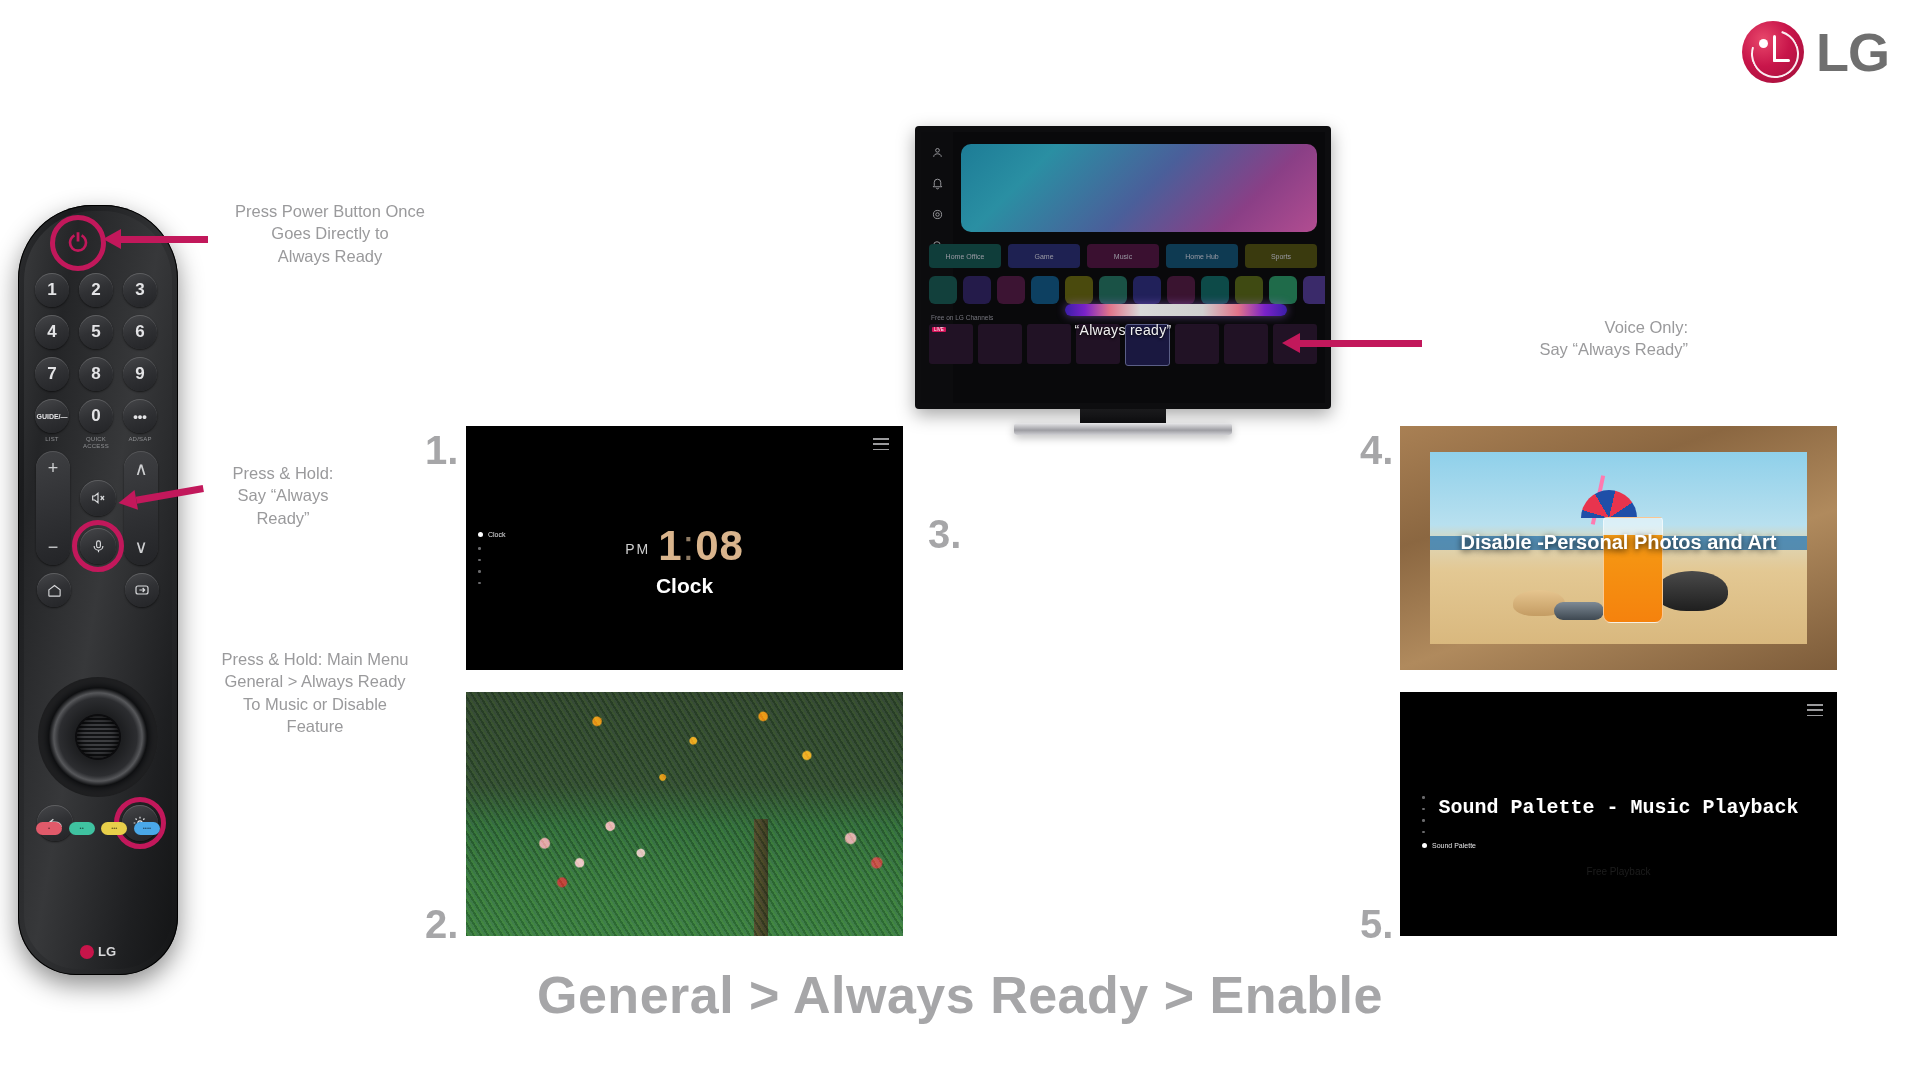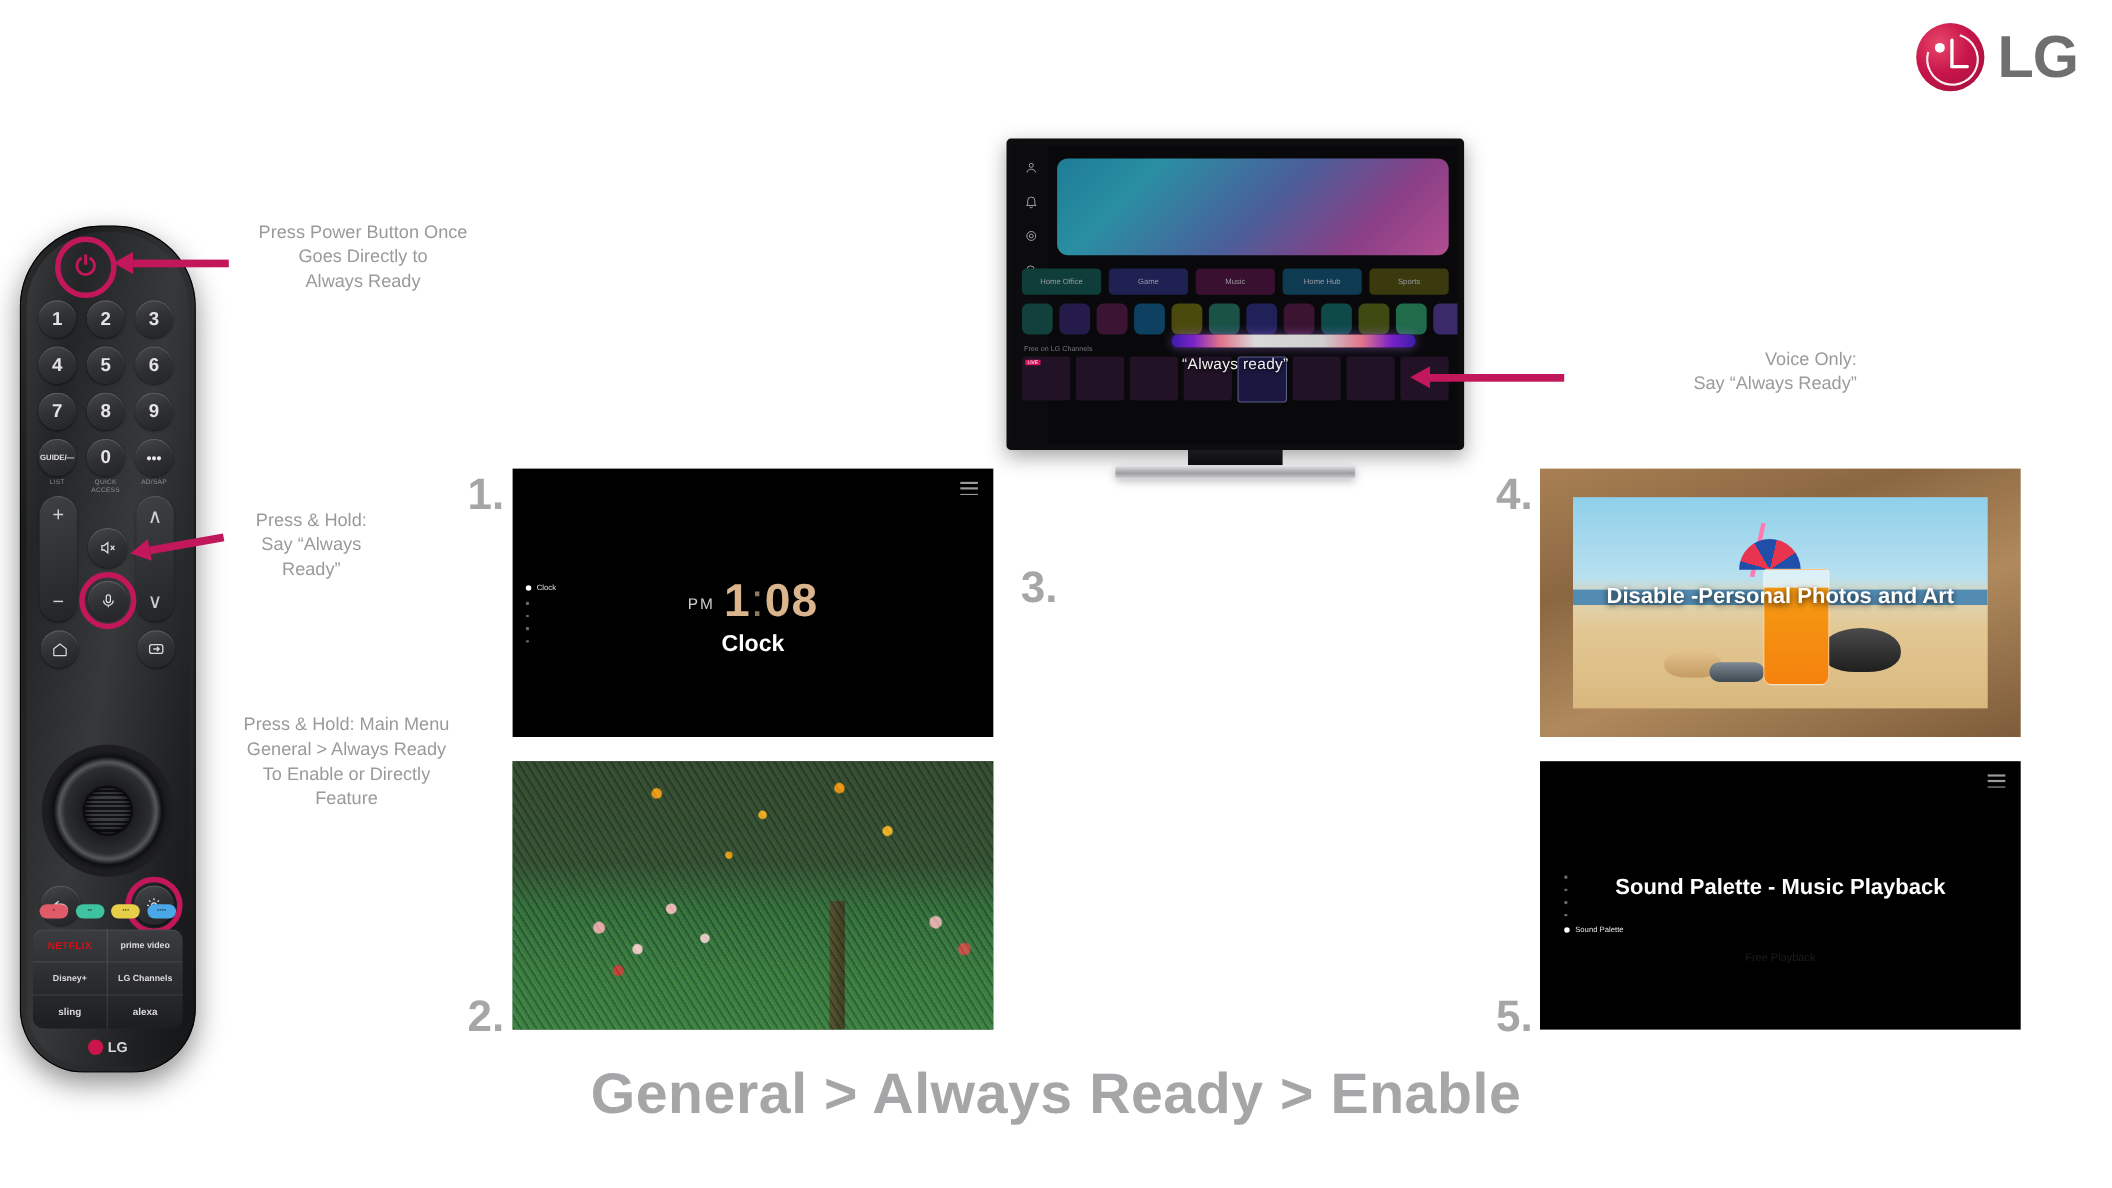--- a/index.html
+++ b/index.html
@@ -289,28 +289,20 @@
           <span>••</span>
         </div>
       <div class="cdot" style="background:#e8cf4a;">
           <span>•••</span>
         </div>
       <div class="cdot" style="background:#4aa8e8;">
           <span>••••</span>
         </div>
     </div>
 
-    <div class="appspad">
-      <div class="appcell netflix">NETFLIX</div>
-      <div class="appcell" style="font-size:8px;">prime video</div>
-      <div class="appcell" style="font-size:8px;">Disney+</div>
-      <div class="appcell" style="font-size:8px;">LG Channels</div>
-      <div class="appcell" style="font-size:9px;">sling</div>
-      <div class="appcell" style="font-size:9px;">alexa</div>
-    </div>
 
     <div class="remote-foot">
       <div class="foot-mark"></div>
       <div class="foot-word">LG</div>
     </div>
   </div>
 
   <div class="callout" style="left:210px;top:200px;width:240px;text-align:center;">
     <div>Press Power Button Once</div>
     <div>Goes Directly to</div>
@@ -327,21 +319,21 @@
     <div>Ready”</div>
   </div>
   <div class="arrow left" style="left:118px;top:500px;width:86px;transform:rotate(-10deg);transform-origin:left center;">
     <div class="shaft" style="left:18px;right:0;"></div>
       <div class="head"></div>
   </div>
 
   <div class="callout" style="left:190px;top:648px;width:250px;text-align:center;">
     <div>Press &amp; Hold: Main Menu</div>
     <div>General &gt; Always Ready</div>
-    <div>To Enable or Directly</div>
+    <div>To Music or Disable</div>
     <div>Feature</div>
   </div>
 
   <div id="tv">
     <div class="tv-bezel">
       <div class="tv-screen">
 
         <div class="tv-rail">
           <svg width="13" height="13" viewBox="0 0 24 24" fill="none" stroke="#cfcfd4" stroke-width="1.6">
               <circle cx="12" cy="8" r="3.4"></circle>
@@ -489,19 +481,19 @@
           <span class="d sm"></span>
         </div>
       <div class="row">
           <span class="d sm"></span>
         </div>
       <div class="row">
           <span class="d"></span>
           <span class="lbl">Sound Palette</span>
         </div>
     </div>
-    <div class="panel-caption" style="top:104px;position:absolute;">Sound Palette - Music Playback</div>
+    <div class="panel-caption" style="top:104px;position:absolute;font-family:Liberation Mono, monospace;">Sound Palette - Music Playback</div>
     <div class="sp-sub">Free Playback</div>
   </div>
 
   <div id="bottom-title">General &gt; Always Ready &gt; Enable</div>
 
 </div>
 
 </body></html>

